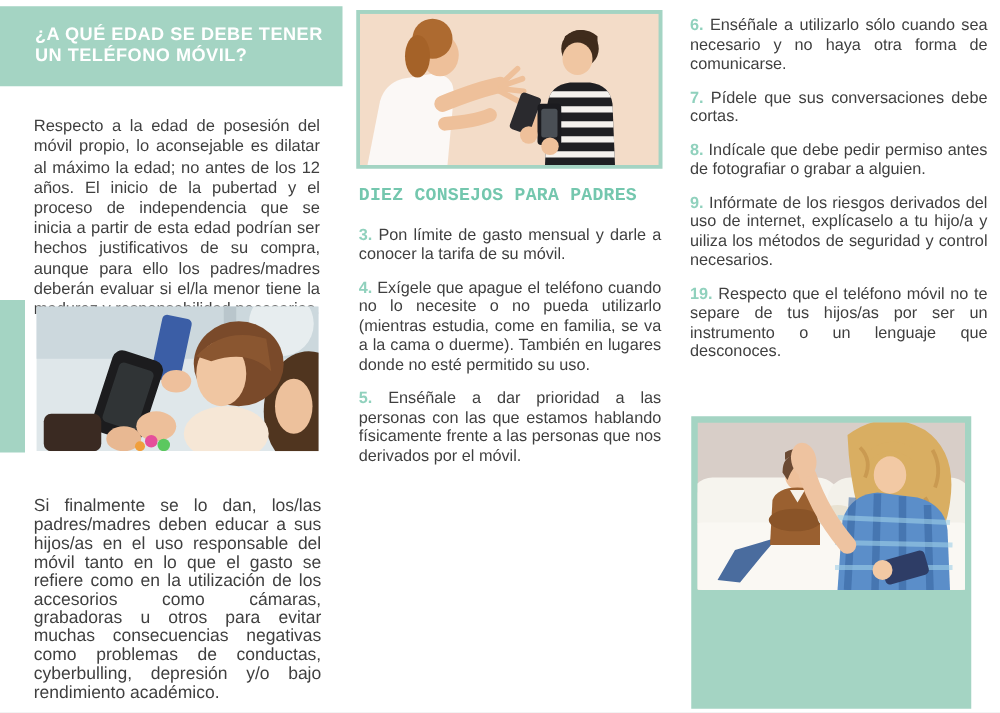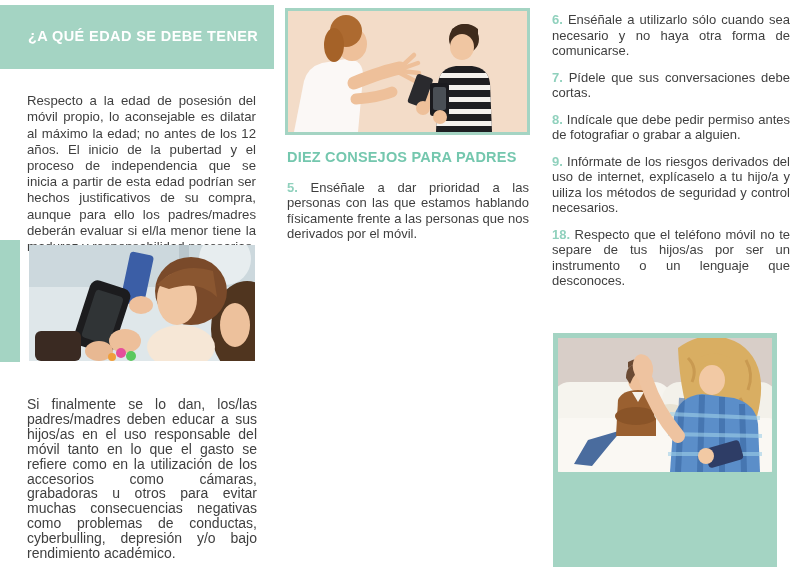--- a/index.html
+++ b/index.html
@@ -51,21 +51,21 @@
     position: absolute; left: 287px; top: 149px; width: 242px;
   }
   .right-col {
     position: absolute; left: 552px; top: 12px; width: 238px;
   }
   .section-heading {
     color: #74c7ae; font-weight: bold;
     font-size: 14.5px; line-height: 17.5px;
     margin: 0 0 13px 0; letter-spacing: 0.2px;
   }
-  .section-heading span { display: block; white-space: nowrap; }
+  .section-heading span { display: block; white-space: nowrap; font-family: Liberation Mono, monospace; }
   .tip {
     text-align: justify;
     font-size: 13px; line-height: 15.5px;
     margin: 0 0 11px 0;
   }
   .tip .num { color: #90d1bd; font-weight: bold; }
   .photo-card {
     position: absolute; left: 553px; top: 333px;
     width: 224px; height: 234px;
     background: #a4d4c3;
@@ -74,20 +74,21 @@
   .photo-card svg { display: block; }
   svg { shape-rendering: auto; }
 </style>
 </head>
 <body>
 
 <div class="page">
 
   <div class="title-block">
     <span>¿A QUÉ EDAD SE DEBE TENER</span>
+    <span>UN TELÉFONO MÓVIL?</span>
   </div>
 
   <p class="para para-intro">Respecto a la edad de posesión del móvil propio, lo aconsejable es dilatar al máximo la edad; no antes de los 12 años. El inicio de la pubertad y el proceso de independencia que se inicia a partir de esta edad podrían ser hechos justificativos de su compra, aunque para ello los padres/madres deberán evaluar si el/la menor tiene la madurez y responsabilidad necesarias.</p>
 
   <div class="accent-strip"></div>
 
   <div class="photo-left">
     <svg width="226" height="116" viewBox="0 0 226 116">
       <rect width="226" height="116" fill="#dfe7ea"></rect>
       <rect width="226" height="42" fill="#ccd8dd"></rect>
@@ -160,29 +161,31 @@
       <rect x="145" y="76" width="13" height="23" rx="2" fill="#4a4f55"></rect>
       <circle cx="135" cy="97" r="7" fill="#eec09a"></circle>
       <circle cx="152" cy="106" r="7" fill="#eec09a"></circle>
     </svg>
   </div>
 
   <div class="mid-col">
     <h2 class="section-heading">
       <span>DIEZ CONSEJOS PARA PADRES</span>
     </h2>
+    <p class="tip"><span class="num">3.</span> <span>Pon límite de gasto mensual y darle a conocer la tarifa de su móvil.</span></p>
+    <p class="tip"><span class="num">4.</span> <span>Exígele que apague el teléfono cuando no lo necesite o no pueda utilizarlo (mientras estudia, come en familia, se va a la cama o duerme). También en lugares donde no esté permitido su uso.</span></p>
     <p class="tip"><span class="num">5.</span> <span>Enséñale a dar prioridad a las personas con las que estamos hablando físicamente frente a las personas que nos derivados por el móvil.</span></p>
   </div>
 
   <div class="right-col">
     <p class="tip"><span class="num">6.</span> <span>Enséñale a utilizarlo sólo cuando sea necesario y no haya otra forma de comunicarse.</span></p>
     <p class="tip"><span class="num">7.</span> <span>Pídele que sus conversaciones debe cortas.</span></p>
     <p class="tip"><span class="num">8.</span> <span>Indícale que debe pedir permiso antes de fotografiar o grabar a alguien.</span></p>
     <p class="tip"><span class="num">9.</span> <span>Infórmate de los riesgos derivados del uso de internet, explícaselo a tu hijo/a y uiliza los métodos de seguridad y control necesarios.</span></p>
-    <p class="tip"><span class="num">18.</span> <span>Respecto que el teléfono móvil no te separe de tus hijos/as por ser un instrumento o un lenguaje que desconoces.</span></p>
+    <p class="tip"><span class="num">19.</span> <span>Respecto que el teléfono móvil no te separe de tus hijos/as por ser un instrumento o un lenguaje que desconoces.</span></p>
   </div>
 
   <div class="photo-card">
     <svg width="214" height="134" viewBox="0 0 214 134">
       <rect width="214" height="134" fill="#d8cec8"></rect>
       <rect y="56" width="214" height="78" fill="#efece5"></rect>
       <rect x="-6" y="44" width="120" height="42" rx="18" fill="#f6f4ee"></rect>
       <rect x="104" y="44" width="116" height="42" rx="18" fill="#f3f1ea"></rect>
       <rect x="-6" y="80" width="226" height="54" rx="10" fill="#faf8f3"></rect>
 

